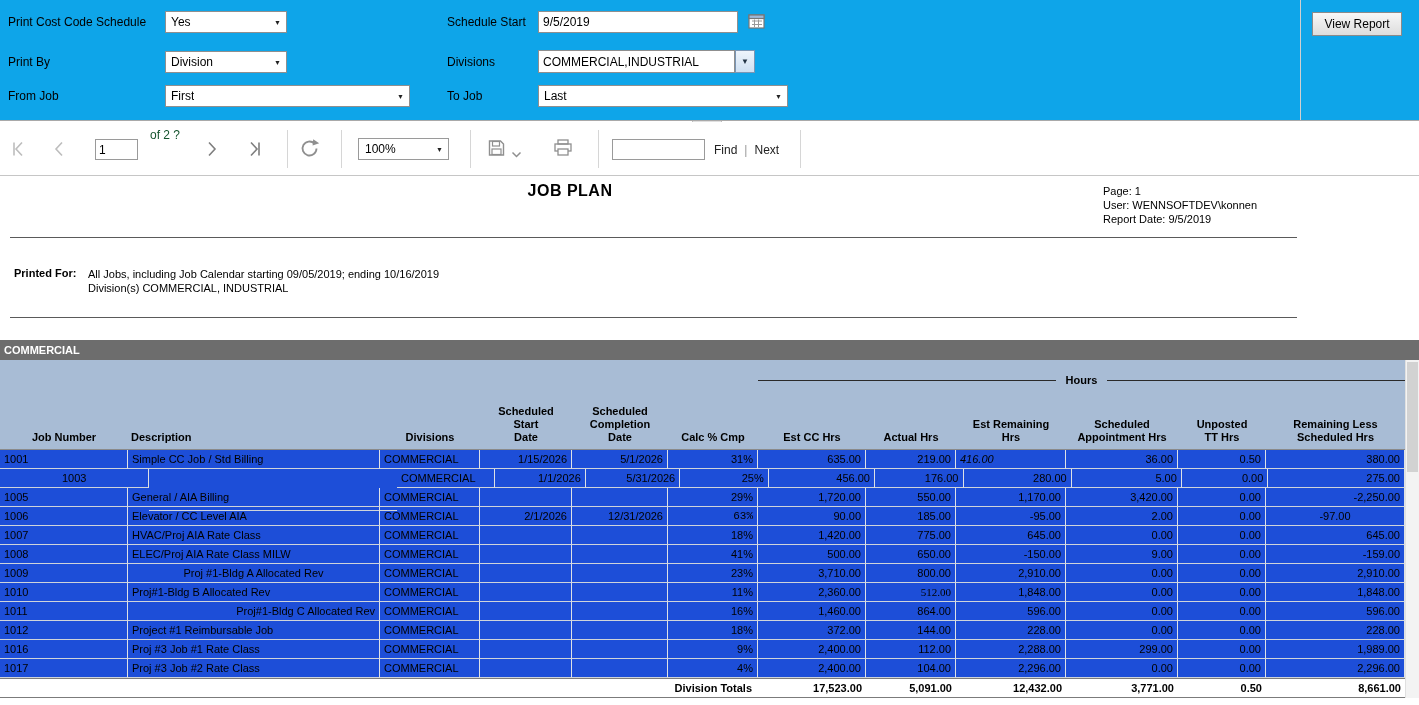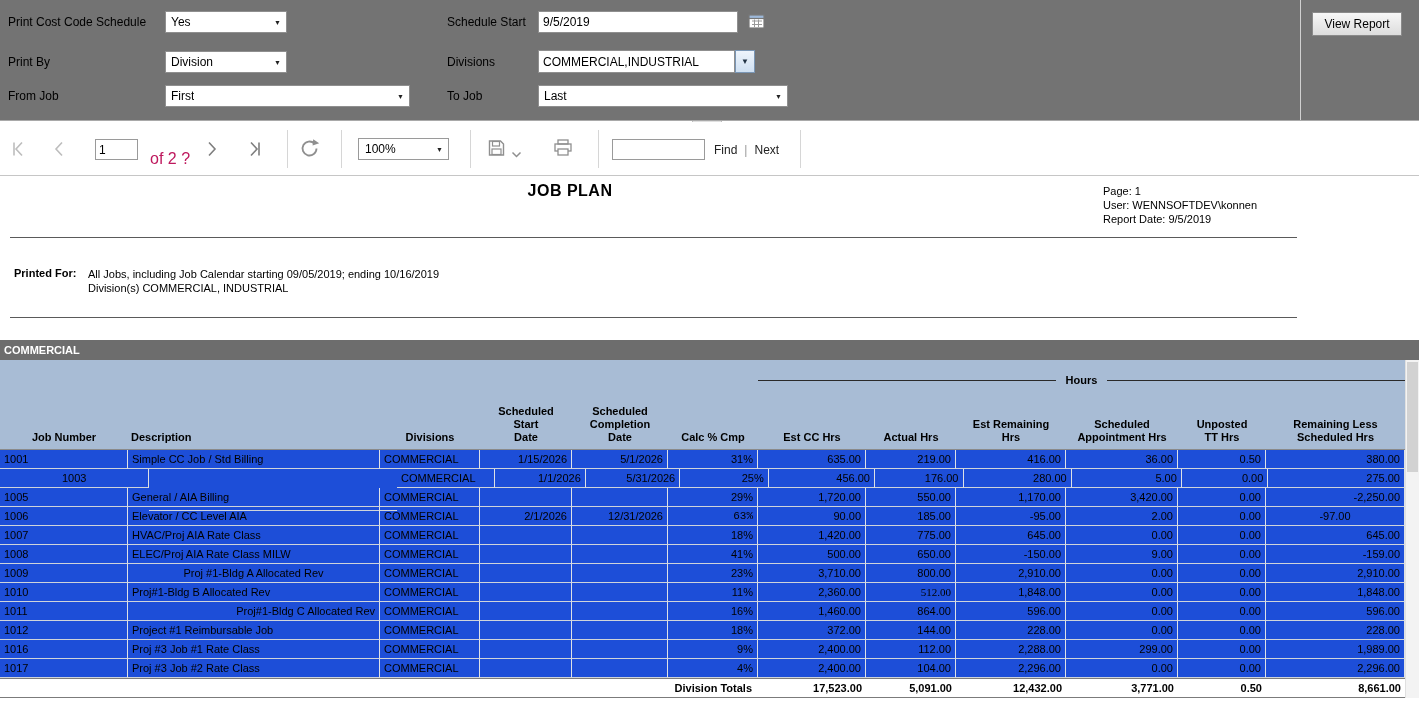--- a/index.html
+++ b/index.html
@@ -2,21 +2,21 @@
 <html style="--header-bg: #a8bcd5; --section-bg: #6d6d6d;"><head>
 <meta charset="utf-8">
 <style>
   * { box-sizing: border-box; margin: 0; padding: 0; }
   html, body { width: 1419px; height: 705px; background: #fff; overflow: hidden;
                font-family: "Liberation Sans", sans-serif; color: #000; }
   .app { position: relative; width: 1419px; height: 705px; }
 
   
   .params { position: absolute; top: 0; left: 0; width: 1419px; height: 121px;
-            background: #737373; border-bottom: 1px solid #a9a9a9; }
+            background: #0ea5e9; border-bottom: 1px solid #a9a9a9; }
   .plabel { position: absolute; font-size: 12px; white-space: nowrap; }
   .dd { position: absolute; height: 22px; border: 1px solid #8f8f8f; background: #fff;
         font-size: 12px; display: flex; align-items: center; padding: 0 18px 0 5px; cursor: default; }
   .dd-value { white-space: nowrap; overflow: hidden; }
   .dd-arrow { position: absolute; right: 5px; top: 7px; font-size: 7px; color: #222; }
   .ti { position: absolute; height: 22px; border: 1px solid #8f8f8f; background: #fff;
         font-size: 12px; padding: 0 4px; font-family: inherit; }
   .combo-btn { position: absolute; width: 20px; height: 23px; border: 1px solid #7a96b5;
                background: linear-gradient(#eef4fb, #cfe0f2); text-align: center;
                font-size: 8px; color: #234; line-height: 21px; cursor: pointer; }
@@ -29,21 +29,21 @@
                   background: #e0e0e0; border: 1px solid #bdbdbd; border-top: none;
                   text-align: center; font-size: 6px; line-height: 7px; color: #555; cursor: pointer; }
 
   
   .toolbar { position: absolute; top: 122px; left: 0; width: 1419px; height: 54px;
              background: #fff; border-bottom: 1px solid #c6c6c6; }
   .tbi { position: absolute; cursor: pointer; }
   .tb-sep { position: absolute; top: 8px; height: 38px; width: 1px; background: #d6d6d6; }
   .page-input { position: absolute; left: 95px; top: 17px; width: 43px; height: 21px;
                 border: 1px solid #9a9a9a; font-size: 12px; padding: 0 3px; font-family: inherit; }
-  .of-label { position: absolute; left: 150px; top: 28px; font-size: 16px; color: #be185d; }
+  .of-label { position: absolute; left: 150px; top: 6px; font-size: 12px; color: #14532d; }
   .zoom-dd { position: absolute; left: 358px; top: 16px; width: 91px; height: 22px;
              border: 1px solid #9a9a9a; font-size: 12px; display: flex; align-items: center;
              padding: 0 16px 0 6px; cursor: pointer; }
   .zoom-dd .dd-arrow { top: 7px; }
   .find-input { position: absolute; left: 612px; top: 17px; width: 93px; height: 21px;
                 border: 1px solid #9a9a9a; font-size: 12px; padding: 0 3px; font-family: inherit; }
   .find-links { position: absolute; left: 714px; top: 21px; font-size: 12px; color: #222; }
   .find-links .bar { color: #999; margin: 0 7px; }
   .link { cursor: pointer; }
   .icon-enabled path, .icon-enabled rect { stroke: #7e7e7e; }
@@ -265,21 +265,21 @@
       <div class="tbody">
           <div class="trow">
             <div class="tcell" style="width: 128px; text-align: left;">1001</div>
             <div class="tcell" style="width: 252px; text-align: left;">Simple CC Job / Std Billing</div>
             <div class="tcell" style="width: 100px; text-align: left;">COMMERCIAL</div>
             <div class="tcell" style="width: 92px; text-align: right;">1/15/2026</div>
             <div class="tcell" style="width: 96px; text-align: right;">5/1/2026</div>
             <div class="tcell" style="width: 90px; text-align: right;">31%</div>
             <div class="tcell" style="width: 108px; text-align: right;">635.00</div>
             <div class="tcell" style="width: 90px; text-align: right;">219.00</div>
-            <div class="tcell" style="width: 110px; text-align: right;">416.00</div>
+            <div class="tcell" style="width: 110px;  font-style: italic;">416.00</div>
             <div class="tcell" style="width: 112px; text-align: right;">36.00</div>
             <div class="tcell" style="width: 88px; text-align: right;">0.50</div>
             <div class="tcell" style="width: 139px; text-align: right;">380.00</div>
           </div>
           <div class="trow">
             <div class="tcell" style="width: 152px; text-align: center;">1003</div>
             <div class="tcell" style="width: 252px; text-align: left; margin-top: 41px;">Communications / SOP Billing</div>
             <div class="tcell" style="width: 100px; text-align: left;">COMMERCIAL</div>
             <div class="tcell" style="width: 92px; text-align: right;">1/1/2026</div>
             <div class="tcell" style="width: 96px; text-align: right;">5/31/2026</div>

